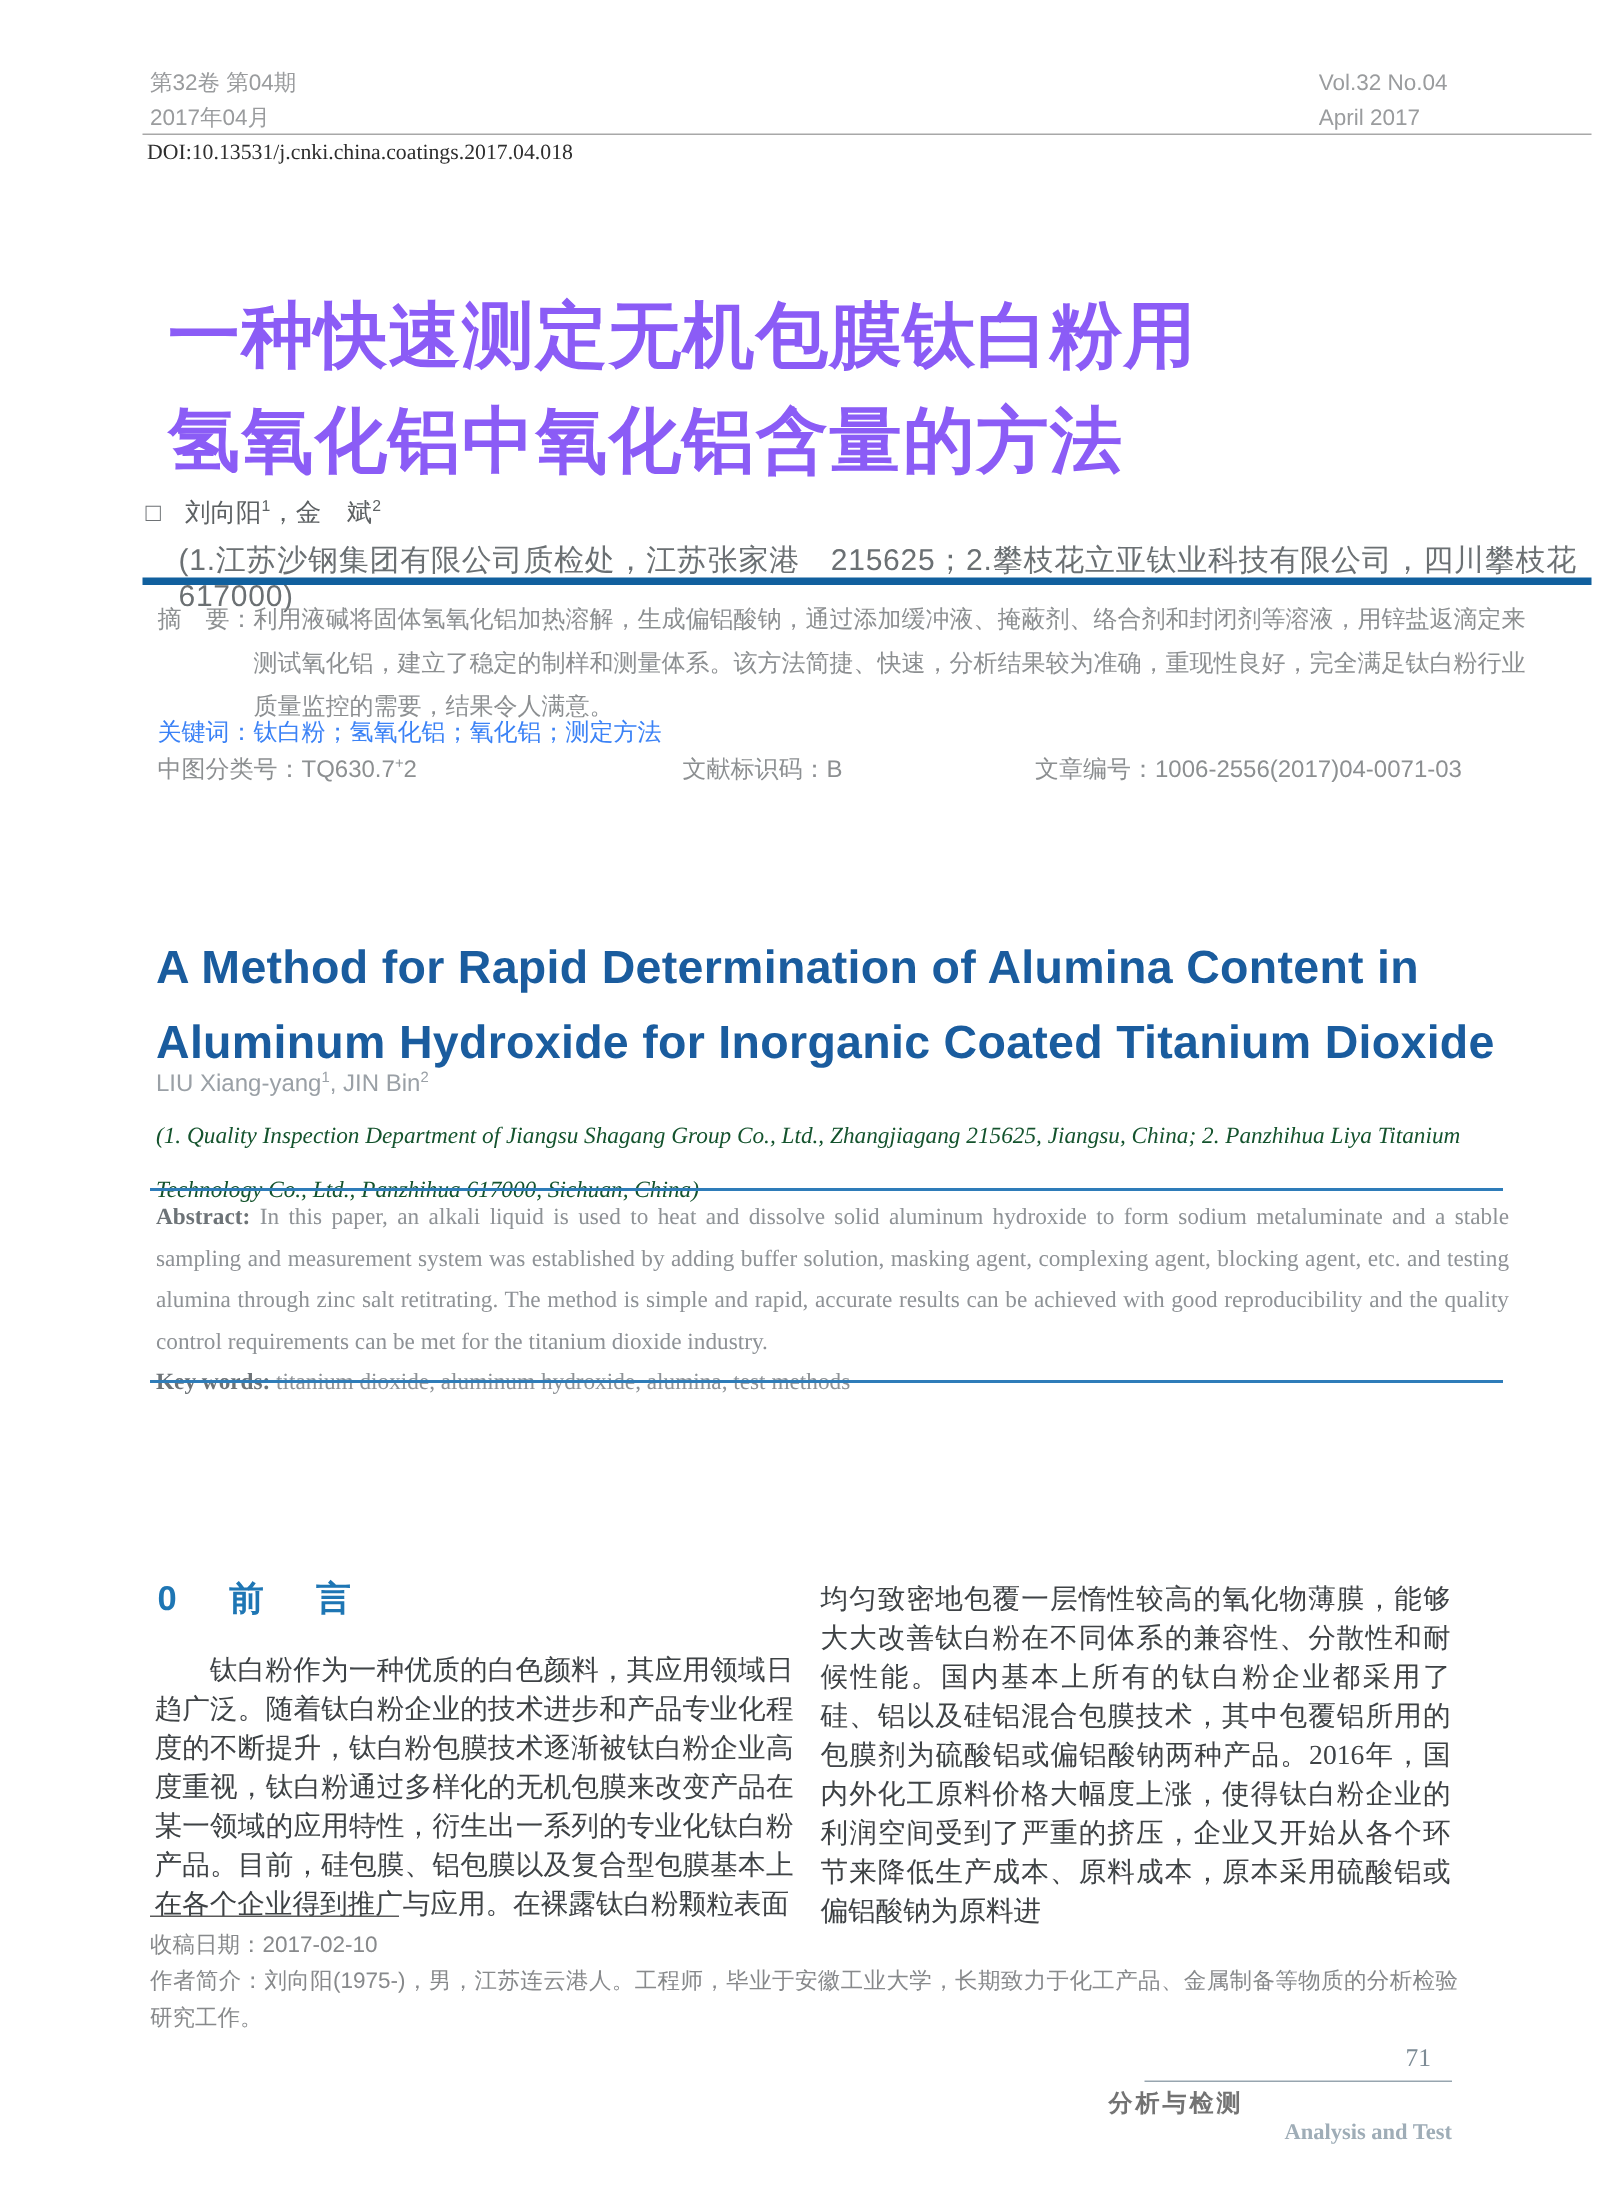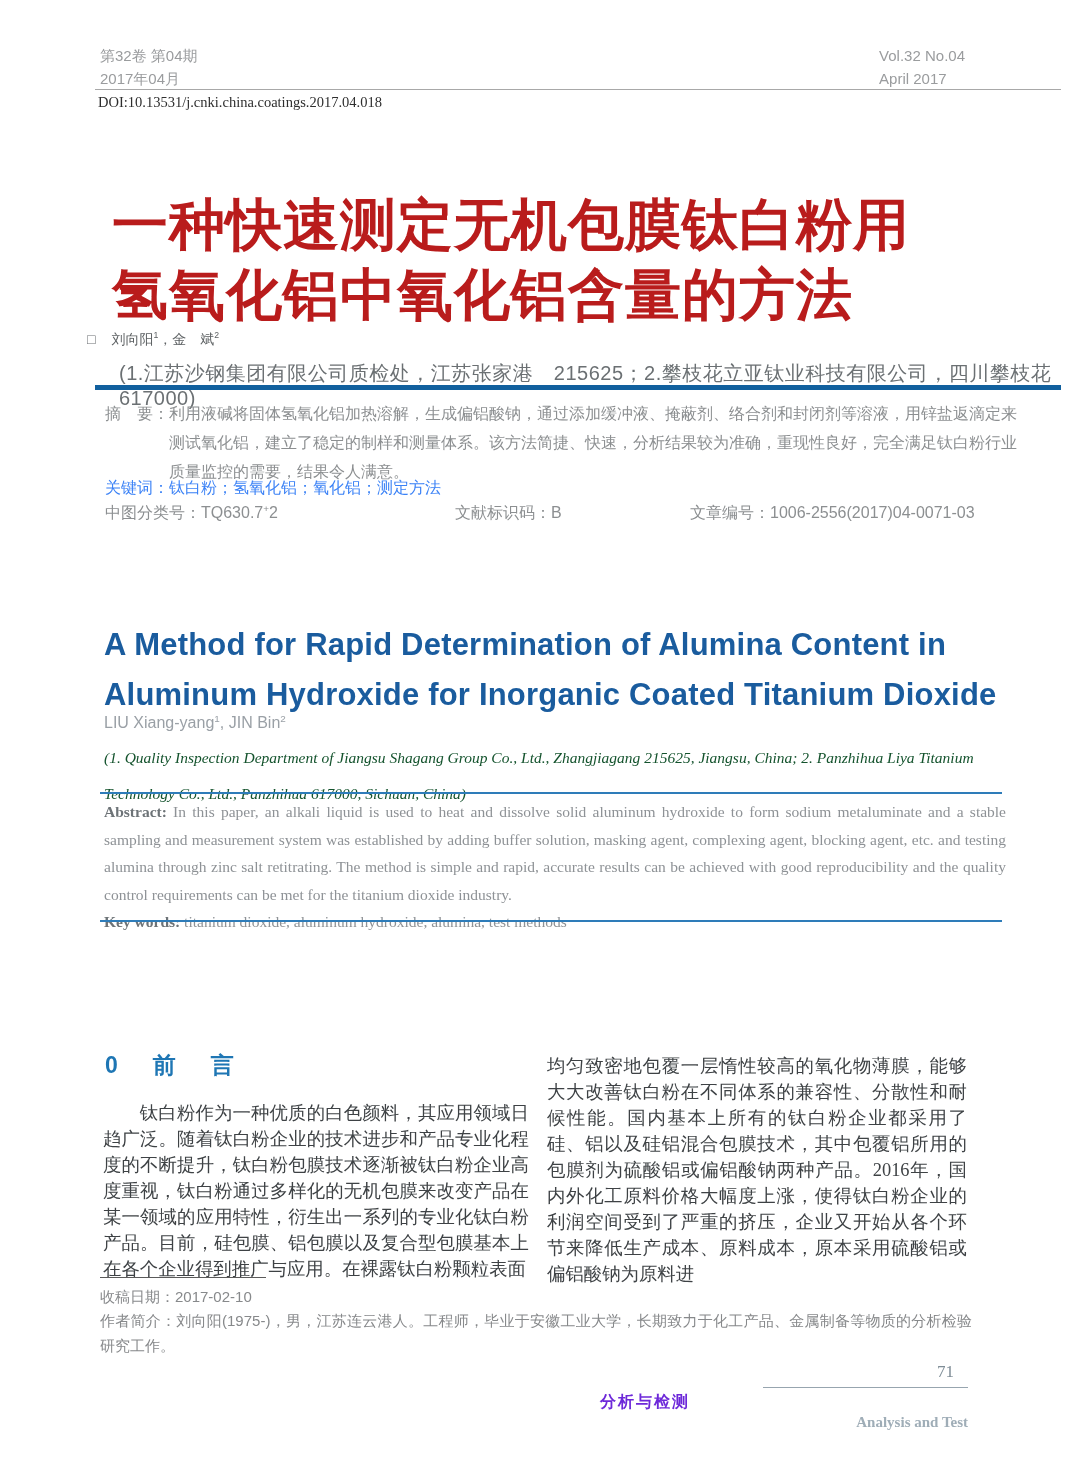--- a/index.html
+++ b/index.html
@@ -14,23 +14,23 @@
   .hdr { top:44px; font-size:15px; line-height:23px; color:#9a9c9e; }
   .hdr-left   { left:100px; text-align:left; }
   .hdr-center { left:0; right:0; text-align:center; }
   .hdr-center .cn { letter-spacing:8px; }
   .hdr-center .en { letter-spacing:1px; }
   .hdr-right  { right:110px; text-align:left; }
   .hdr-rule { left:95px; top:89px; width:966px; height:1px; background:#a8a8a8; }
   .doi { left:98px; top:94px; font-family:"Liberation Serif", serif; font-size:14.5px; color:#2e2e2e; }
 
   
-  .cn-title { left:112px; top:190px; font-size:56px; font-weight:bold; line-height:70px;
-              letter-spacing:1px; color:#b91c1c; }
-  .cn-authors { left:87px; top:330px; font-size:14px; color:#5d6163; }
+  .cn-title { left:112px; top:190px; font-size:48px; font-weight:bold; line-height:70px;
+              letter-spacing:1px; color:#8b5cf6; }
+  .cn-authors { left:97px; top:330px; font-size:17px; color:#5d6163; }
   .cn-authors .marker { margin-right:16px; color:#6e7275; }
   .cn-affil { left:119px; top:360px; font-size:20px; letter-spacing:0.5px; color:#6b7073; }
   .thick-rule { left:95px; top:385px; width:966px; height:5px; background:#11609e; }
 
   sup { font-size:0.62em; vertical-align:super; }
 
   
   .cn-abstract { left:105px; top:399px; width:912px; padding-left:64px;
                  font-size:16px; line-height:29px; color:#8c8f91; text-align:justify; }
   .cn-abstract .lbl { position:absolute; left:0; top:0; }
@@ -61,22 +61,22 @@
   
   .footnote-rule { left:100px; top:1277px; width:166px; height:1px; background:#5a5a5a; }
   .footnote { left:100px; width:872px; font-size:15px; line-height:25px; color:#87898b; }
   .fn-received { top:1284px; }
   .fn-bio { top:1308px; text-align:justify; }
 
   
   .pg-num { left:763px; top:1362px; width:205px; text-align:right; padding-right:14px;
             font-family:"Liberation Serif", serif; font-size:17px; color:#7e8c96; }
   .footer-rule { left:763px; top:1387px; width:205px; height:1px; background:#97a5af; }
-  .footer-cn { left:600px; top:1392px; width:368px; text-align:left; font-size:16px;
-               font-weight:bold; letter-spacing:2px; color:#6d28d9; }
+  .footer-cn { left:600px; top:1392px; width:368px; text-align:center; font-size:16px;
+               font-weight:bold; letter-spacing:2px; color:#737373; }
   .footer-en { left:600px; top:1414px; width:368px; text-align:right; font-size:15px;
                font-weight:bold; font-family:"Liberation Serif", serif; color:#9fadb7; }
 </style>
 </head>
 <body>
 
 <div class="page">
 
   <div class="abs hdr hdr-left">
     <div>第32卷 第04期</div>

